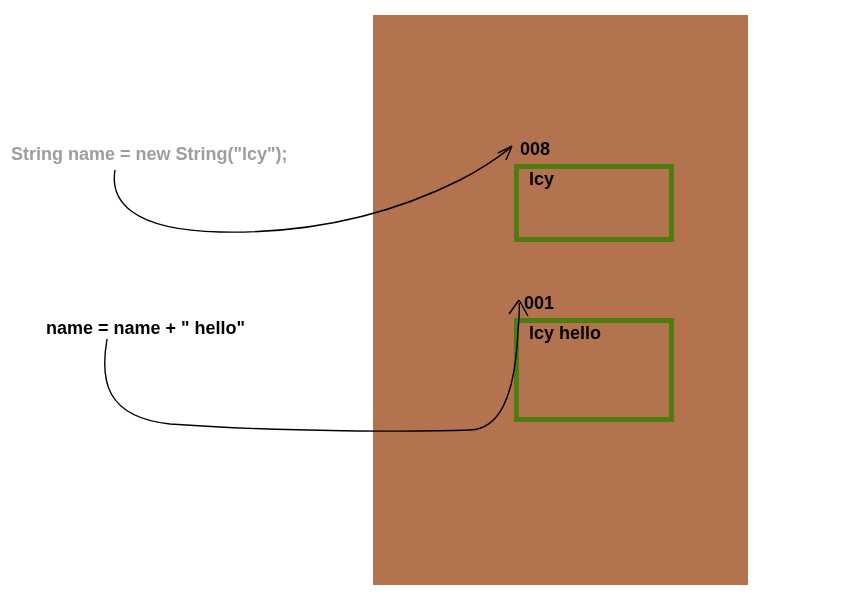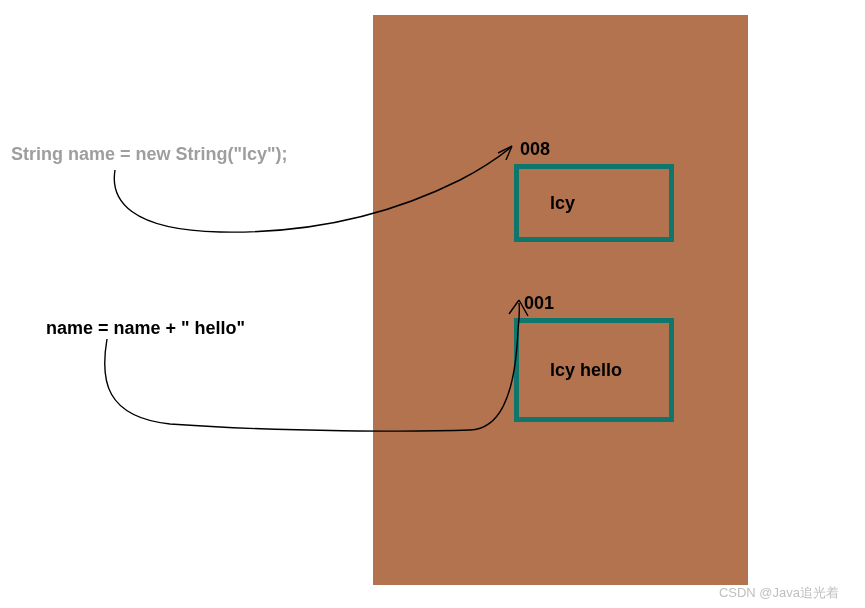--- a/index.html
+++ b/index.html
@@ -37,24 +37,23 @@
   .addr-label {
     position: absolute;
     font-weight: 700;
     font-size: 18px;
     color: #000;
   }
   .obj-box {
     position: absolute;
     width: 160px;
     height: 78px;
-    border: 5px solid #0f766e;
+    border: 5px solid #4d7c0f;
     display: flex;
-    align-items: center;
-    padding-left: 31px;
+    padding-left: 10px;
     font-weight: 700;
     font-size: 18px;
     color: #000;
     background: transparent;
   }
   .obj-box.obj2 { height: 104px; }
   .arrows {
     position: absolute;
     left: 0;
     top: 0;
@@ -103,15 +102,14 @@
 
     <path d="M 107 339
              C 100 380, 105 417, 170 424
              C 280 432, 420 432, 470 430
              C 498 429, 515 400, 518 330
              C 519 318, 520 310, 519 303" fill="none" stroke="#000" stroke-width="1.4"></path>
 
     <path d="M 509 314 L 519 300 M 528 316 L 519 300" fill="none" stroke="#000" stroke-width="1.4"></path>
   </svg>
 
-  <div class="watermark">CSDN @Java追光着</div>
 
 </div>
 
 </body></html>

